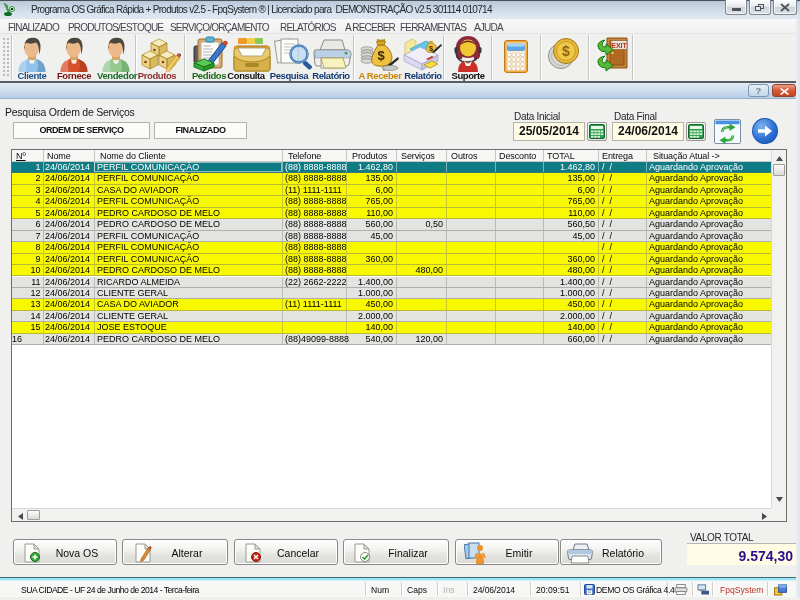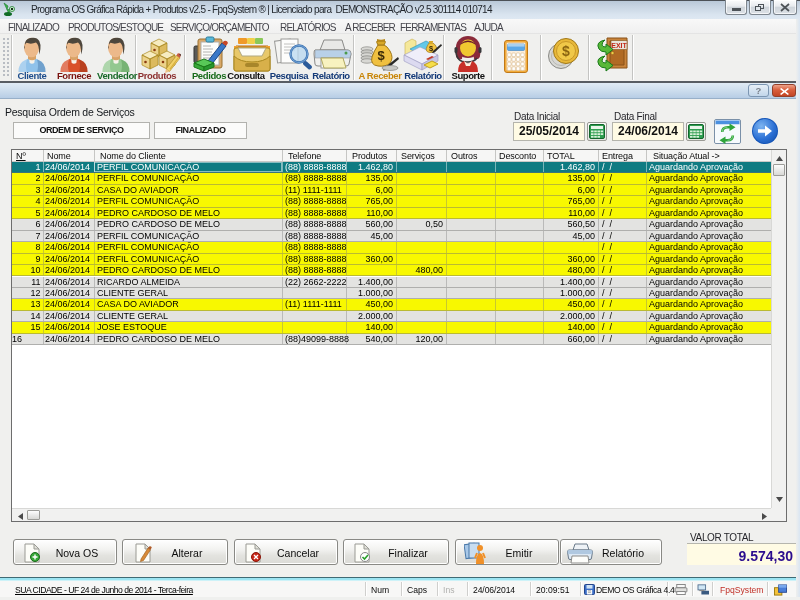--- a/index.html
+++ b/index.html
@@ -795,21 +795,21 @@
  <path d="M2 8 H24 Q25.5 8 25.5 10 L24.5 16 Q24.5 17.5 23 17.5 H3 Q1.5 17.5 1.5 16 L0.5 10 Q0.5 8 2 8 Z" fill="#dce8f4" stroke="#6a7a8a"></path>
  <path d="M5 14 H21 L22 21 H4 Z" fill="#fdfdfa" stroke="#8a8a88"></path>
  <path d="M2 8 H24 Q25.5 8 25.5 10 L25 12 H1 L0.5 10 Q0.5 8 2 8 Z" fill="#b0c8e0"></path>
 </svg>
 <div class="abs" style="left:690px;top:532px;font-size:10px;letter-spacing:-0.35px;color:#26262b;">VALOR TOTAL</div>
 <div class="abs" style="left:687px;top:543px;width:111px;height:22px;background:#fffbe4;border-top:1px solid #b6b6ae;">
  <div class="abs" style="right:5px;top:4px;font-size:14px;font-weight:bold;color:#2c0d8e;">9.574,30</div>
 </div>
 <div id="cyanline" class="abs"></div>
 <div id="statusbar" class="abs"></div>
-<div class="stext abs" style="left:15px;letter-spacing:-0.5px;text-decoration:underline;">SUA CIDADE - UF 24 de Junho de 2014 - Terca-feira</div>
+<div class="stext abs" style="left:21px;letter-spacing:-0.5px;">SUA CIDADE - UF 24 de Junho de 2014 - Terca-feira</div>
 <div class="ssep abs" style="left:365px;"></div>
 <div class="ssep abs" style="left:401px;"></div>
 <div class="ssep abs" style="left:437px;"></div>
 <div class="ssep abs" style="left:467px;"></div>
 <div class="ssep abs" style="left:530px;"></div>
 <div class="ssep abs" style="left:580px;"></div>
 <div class="ssep abs" style="left:667px;"></div>
 <div class="ssep abs" style="left:692px;"></div>
 <div class="ssep abs" style="left:712px;"></div>
 <div class="ssep abs" style="left:767px;"></div>

